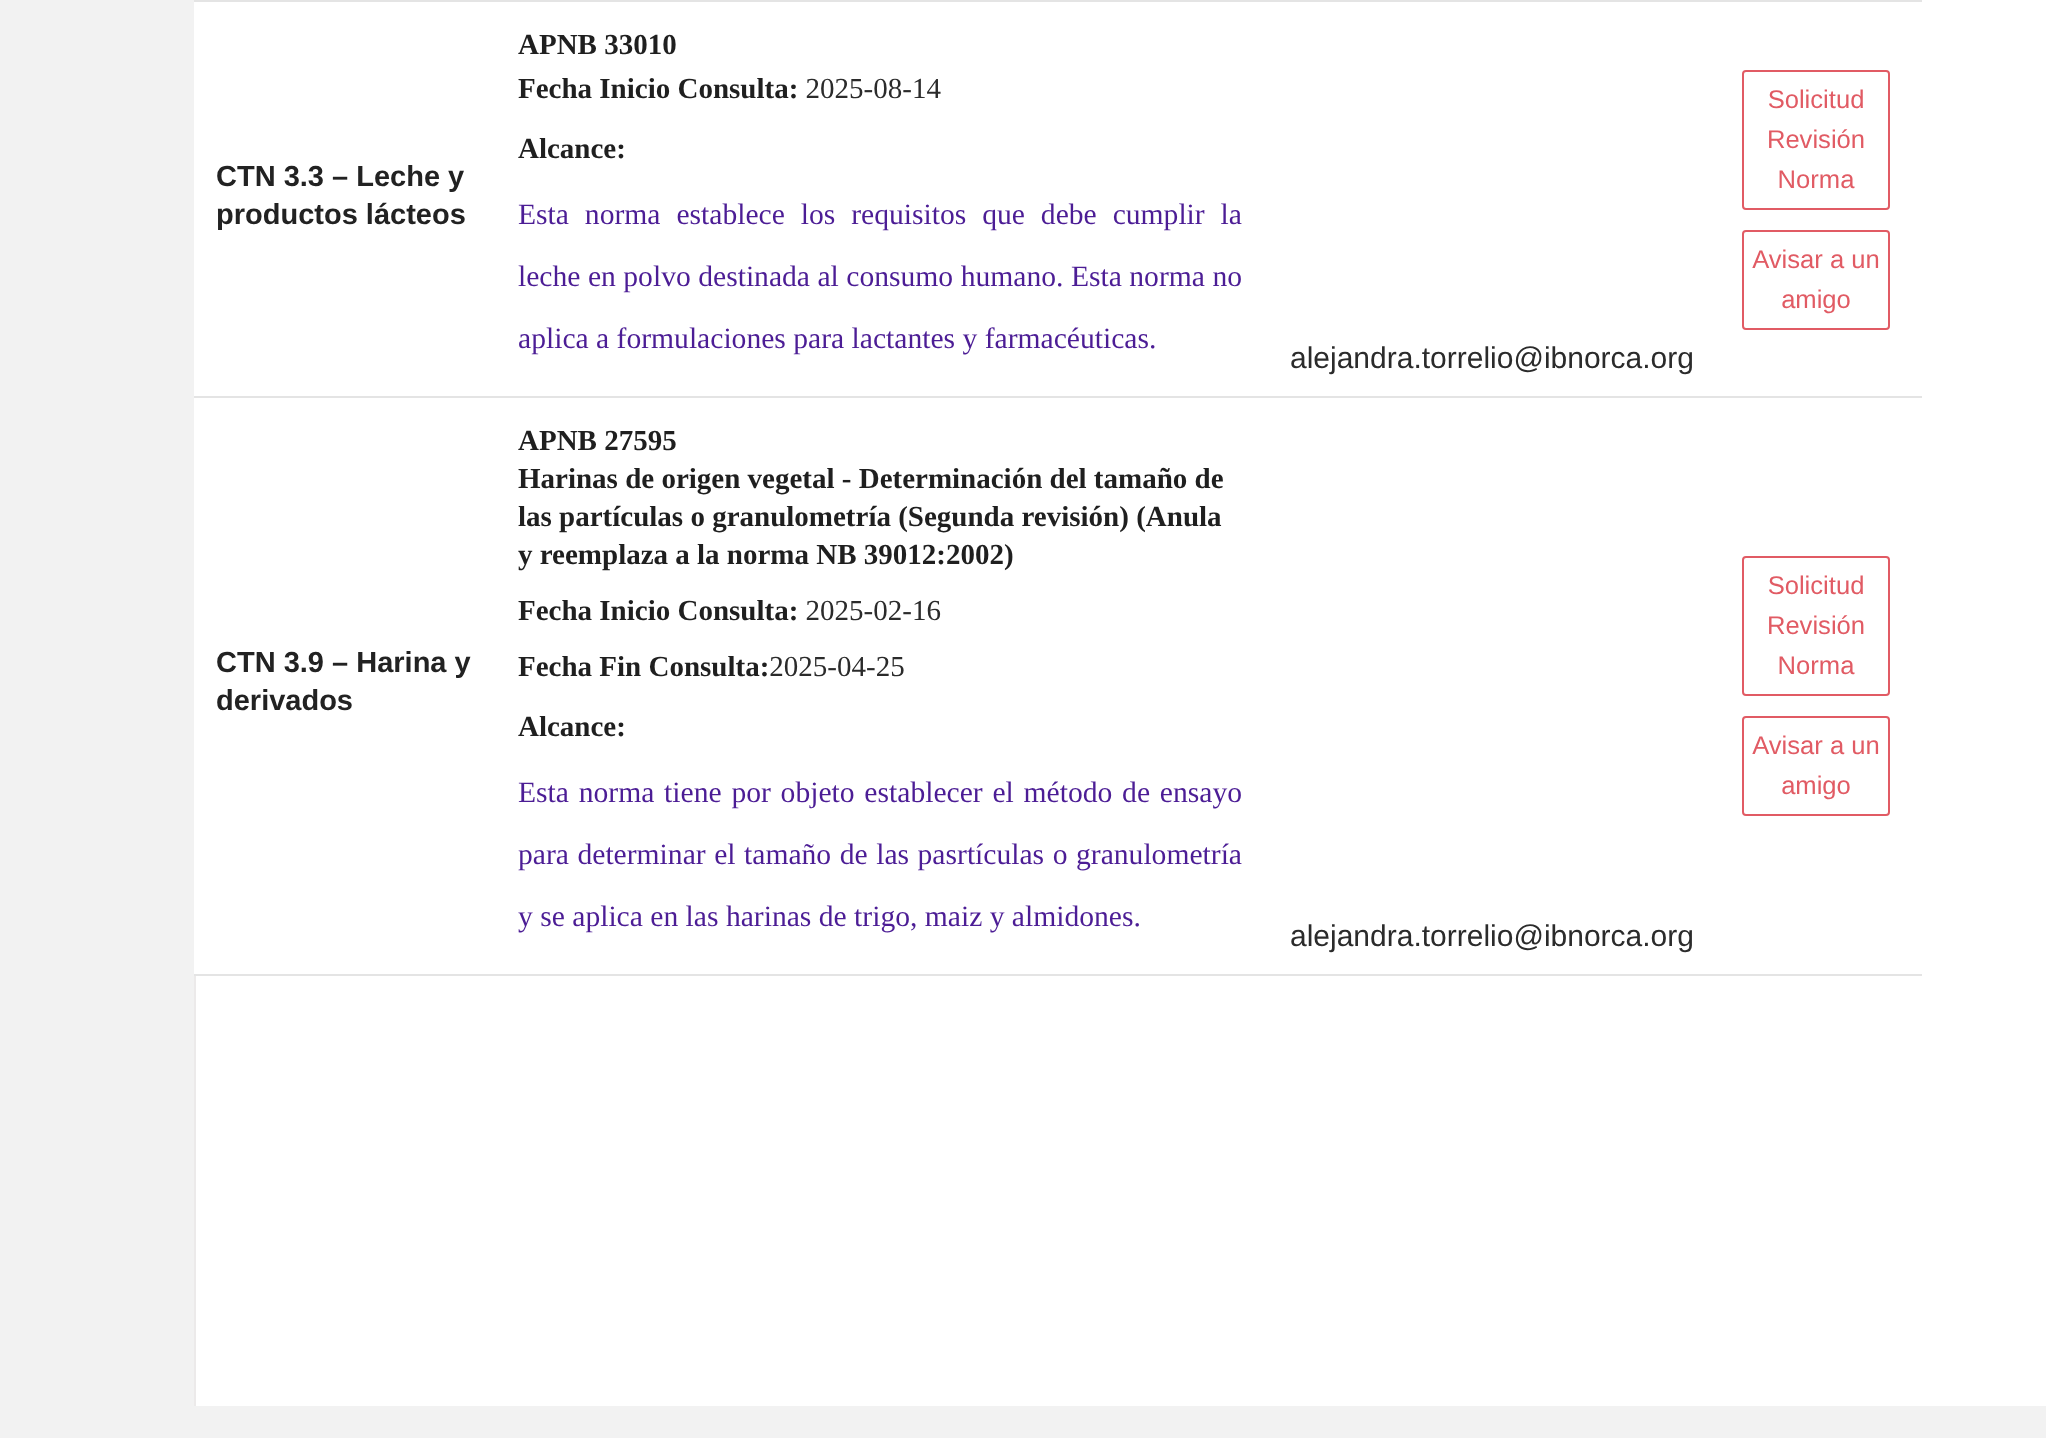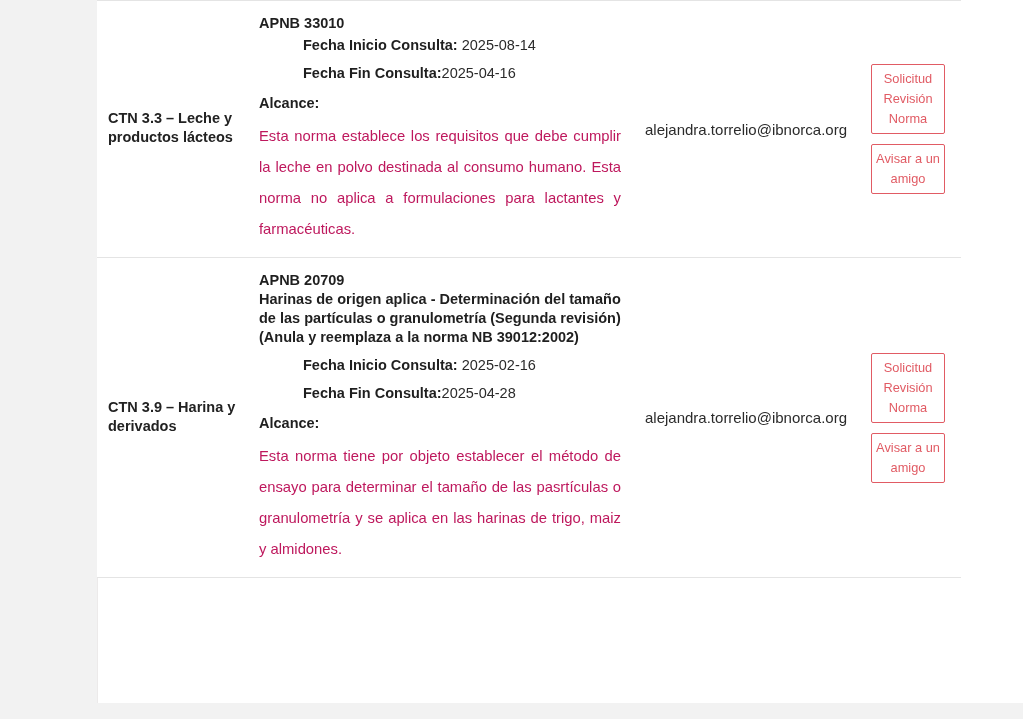--- a/index.html
+++ b/index.html
@@ -68,25 +68,26 @@
     font-weight: bold;
     font-size: 14.5px;
     line-height: 19px;
     color: #222222;
   }
   .cell-norma {
     width: 390px;
     padding-left: 12px;
     padding-right: 16px;
     padding-top: 14px;
+    font-family: Liberation Serif, serif;
   }
   .cell-mail {
     width: 218px;
     display: flex;
-    align-items: center;
+    align-items: flex-end;
     justify-content: center;
     text-align: center;
     font-size: 15px;
     color: #2b2b2b;
     padding: 10px 6px;
   }
   .cell-actions {
     width: 106px;
     display: flex;
     flex-direction: column;
@@ -111,36 +112,35 @@
   }
   .meta {
     font-size: 14.5px;
     line-height: 24px;
     color: #2b2b2b;
     margin: 0 0 4px 0;
   }
   .meta .lbl {
     font-weight: bold;
     color: #1f1f1f;
-    margin-left: 44px;
   }
   .meta .val {
     color: #2b2b2b;
   }
   .alcance-label {
     font-weight: bold;
     font-size: 14.5px;
     line-height: 24px;
     color: #1f1f1f;
     margin: 6px 0 6px 0;
   }
   .alcance-text {
     font-size: 14.8px;
     line-height: 31px;
-    color: #be185d;
+    color: #4c1d95;
     text-align: justify;
     margin: 0;
   }
   .btn {
     display: block;
     width: 74px;
     border: 1px solid #e15b64;
     color: #e15b64;
     background: #ffffff;
     font-size: 12.8px;
@@ -176,48 +176,45 @@
     <div class="row row-1">
       <div class="cell cell-ctn">
         <div class="ctn-label">CTN 3.3 – Leche y productos lácteos</div>
       </div>
       <div class="cell cell-norma">
         <div class="code">APNB 33010</div>
         <div class="meta">
           <span class="lbl">Fecha Inicio Consulta:</span>
           <span class="val">2025-08-14</span>
         </div>
-        <div class="meta">
-          <span class="lbl">Fecha Fin Consulta:</span><span class="val">2025-04-16</span>
-        </div>
         <div class="alcance-label">Alcance:</div>
         <div class="alcance-text">Esta norma establece los requisitos que debe cumplir la leche en polvo destinada al consumo humano. Esta norma no aplica a formulaciones para lactantes y farmacéuticas.</div>
       </div>
       <div class="cell cell-mail">
         <span>alejandra.torrelio@ibnorca.org</span>
       </div>
       <div class="cell cell-actions">
         <div class="btn">Solicitud Revisión Norma</div>
         <div class="btn">Avisar a un amigo</div>
       </div>
     </div>
 
     <div class="row row-2">
       <div class="cell cell-ctn">
         <div class="ctn-label">CTN 3.9 – Harina y derivados</div>
       </div>
       <div class="cell cell-norma">
-        <div class="code">APNB 20709</div>
-        <div class="title">Harinas de origen aplica - Determinación del tamaño de las partículas o granulometría (Segunda revisión) (Anula y reemplaza a la norma NB 39012:2002)</div>
+        <div class="code">APNB 27595</div>
+        <div class="title">Harinas de origen vegetal - Determinación del tamaño de las partículas o granulometría (Segunda revisión) (Anula y reemplaza a la norma NB 39012:2002)</div>
         <div class="meta">
           <span class="lbl">Fecha Inicio Consulta:</span>
           <span class="val">2025-02-16</span>
         </div>
         <div class="meta">
-          <span class="lbl">Fecha Fin Consulta:</span><span class="val">2025-04-28</span>
+          <span class="lbl">Fecha Fin Consulta:</span><span class="val">2025-04-25</span>
         </div>
         <div class="alcance-label">Alcance:</div>
         <div class="alcance-text">Esta norma tiene por objeto establecer el método de ensayo para determinar el tamaño de las pasrtículas o granulometría y se aplica en las harinas de trigo, maiz y almidones.</div>
       </div>
       <div class="cell cell-mail">
         <span>alejandra.torrelio@ibnorca.org</span>
       </div>
       <div class="cell cell-actions">
         <div class="btn">Solicitud Revisión Norma</div>
         <div class="btn">Avisar a un amigo</div>

